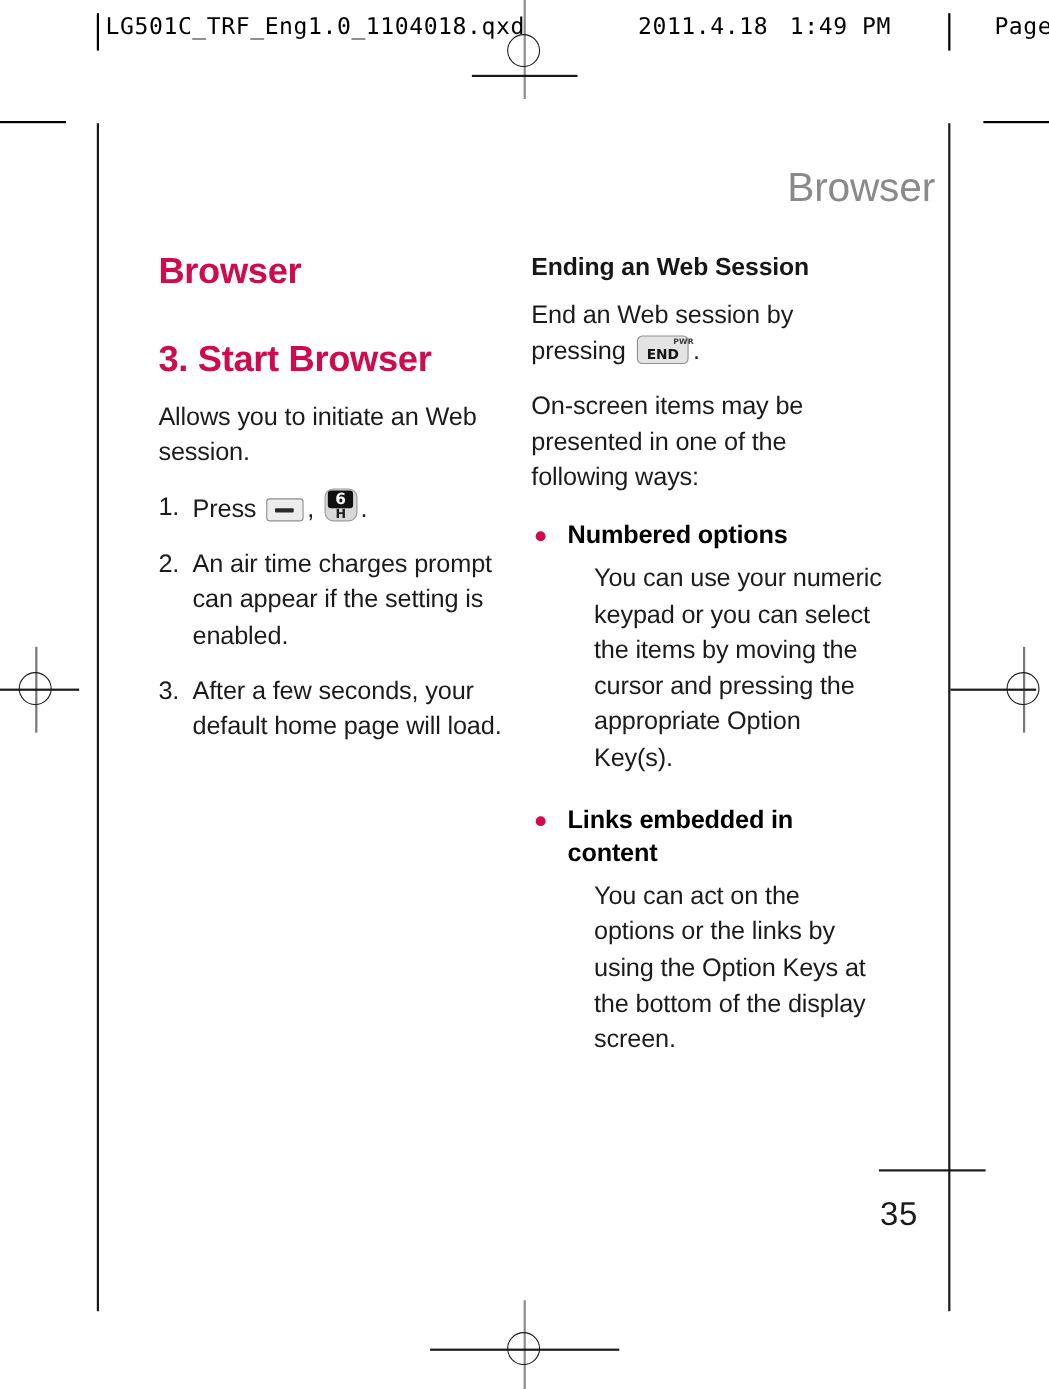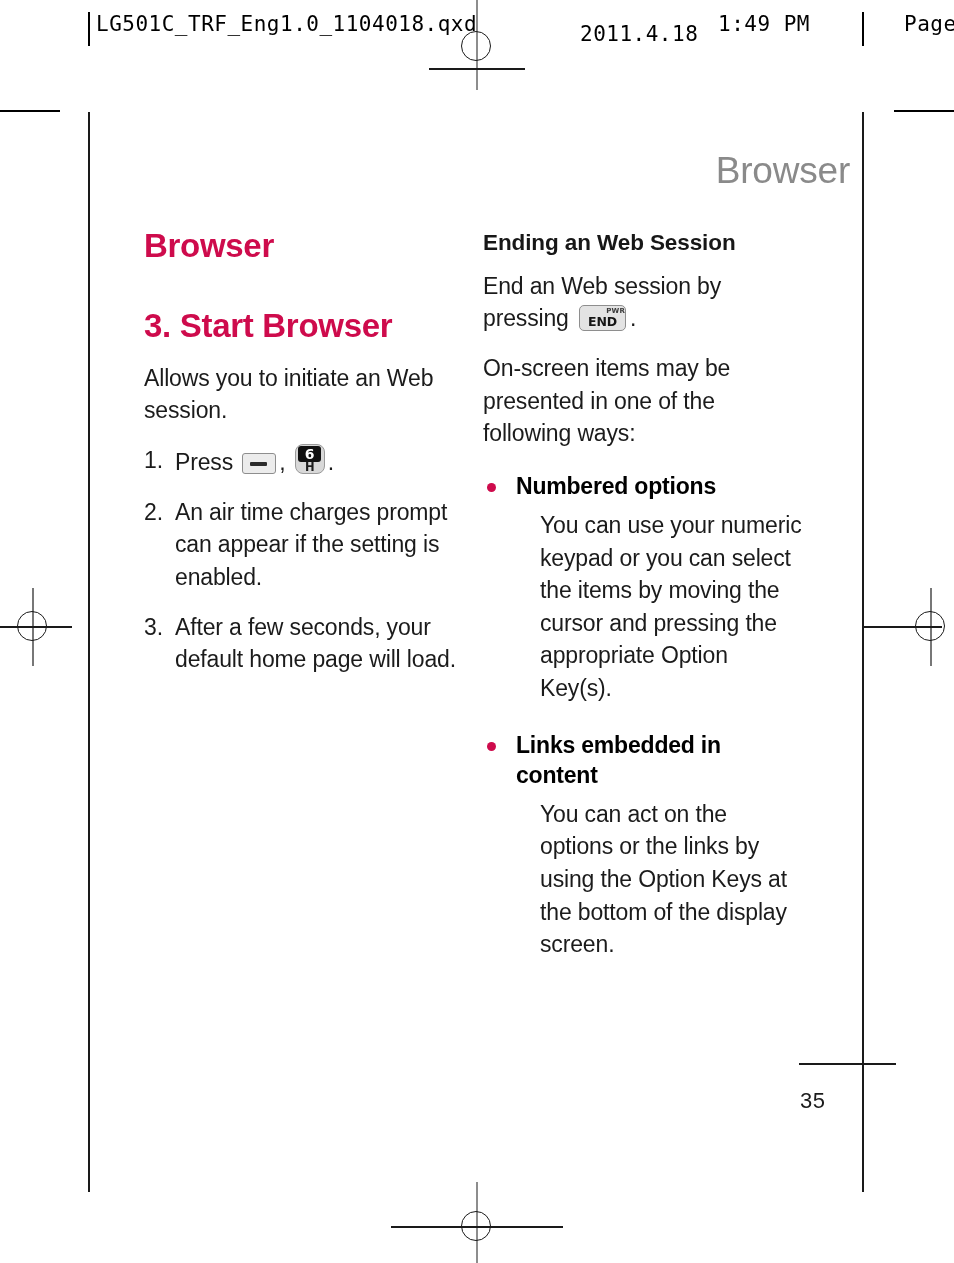--- a/index.html
+++ b/index.html
@@ -22,21 +22,21 @@
     left: 0;
     width: 926px;
     height: 36px;
     font-family: "DejaVu Sans Mono", monospace;
     font-size: 21px;
     letter-spacing: 0.5px;
     color: #000;
     white-space: pre;
   }
   .stamp-file { position: absolute; left: 96px;  top: 2px; }
-  .stamp-date { position: absolute; left: 580px; top: 2px; margin-top: 10px; }
+  .stamp-date { position: absolute; left: 580px; top: 2px; }
   .stamp-time { position: absolute; left: 718px; top: 2px; }
   .stamp-page { position: absolute; left: 904px; top: 2px; text-align: center; }
 
   .rule-v {
     position: absolute;
     width: 2px;
     background: #000;
   }
 
   
@@ -250,27 +250,28 @@
     background: #e3e3e3;
     border: 1.3px solid #8e8e8e;
     position: relative;
     margin: 0 4px;
     vertical-align: -5px;
   }
   .key-end .pwr {
     position: absolute;
     left: 0; top: 1px;
     width: 100%;
-    text-align: right;
+    text-align: left;
     font-size: 7px;
     font-weight: bold;
     color: #3a3a3a;
     line-height: 8px;
     letter-spacing: 0.2px;
     font-family: "DejaVu Sans", sans-serif;
+    padding-left: 32px;
   }
   .key-end .end {
     position: absolute;
     left: 0; top: 9px;
     width: 100%;
     text-align: center;
     font-size: 12.5px;
     font-weight: bold;
     color: #141414;
     line-height: 14px;
@@ -283,21 +284,21 @@
     left: 799px;
     top: 1063px;
     width: 97px;
     height: 2px;
     background: #1a1a1a;
   }
   .folio-num {
     position: absolute;
     left: 800px;
     top: 1088px;
-    font-size: 22px;
+    font-size: 30px;
     color: #1b1b1b;
     letter-spacing: 0.5px;
   }
 </style>
 </head>
 <body>
 
 <div class="page-stamp">
   <span class="stamp-file">LG501C_TRF_Eng1.0_1104018.qxd</span>
   <span class="stamp-date">2011.4.18</span>

